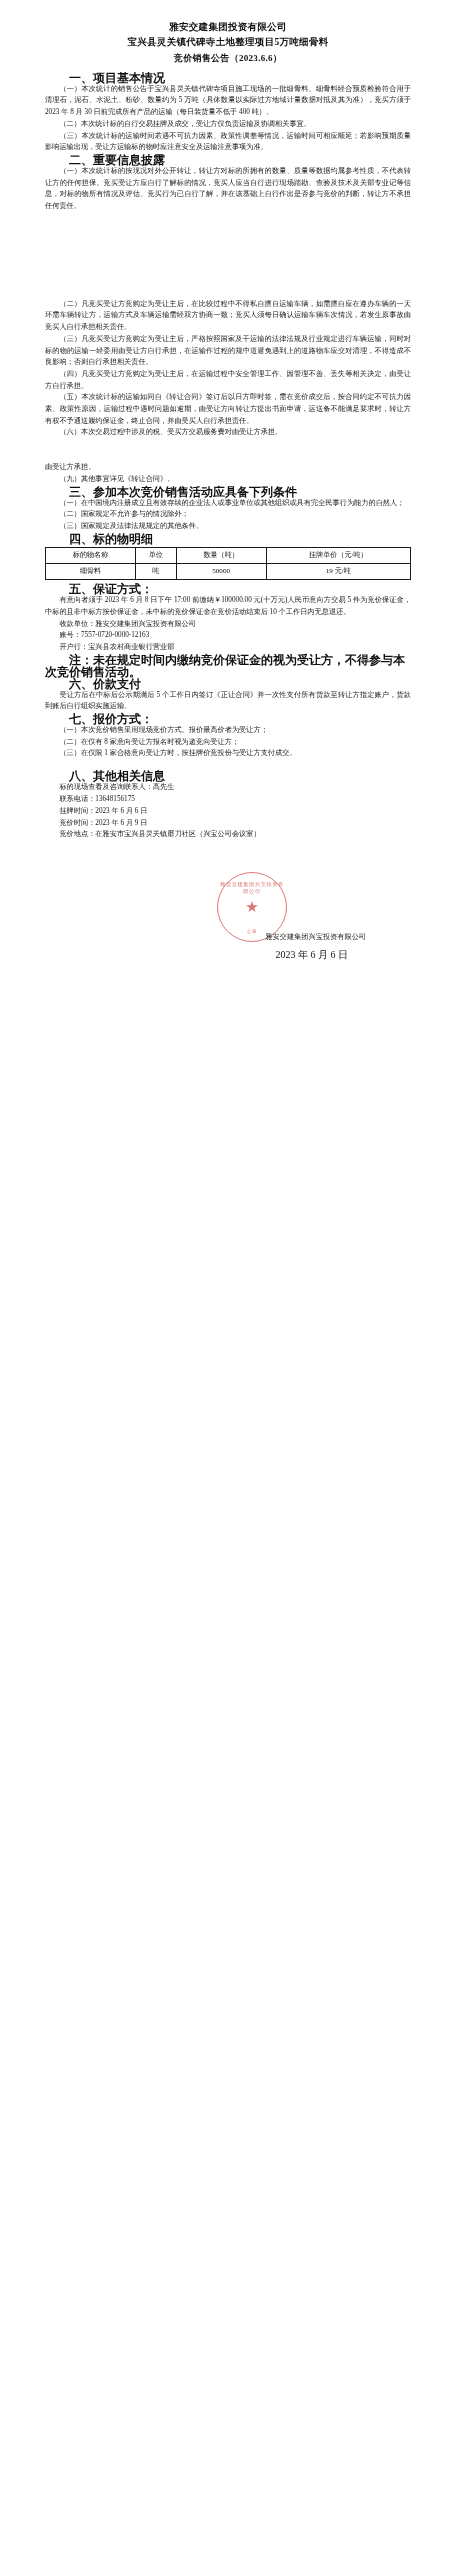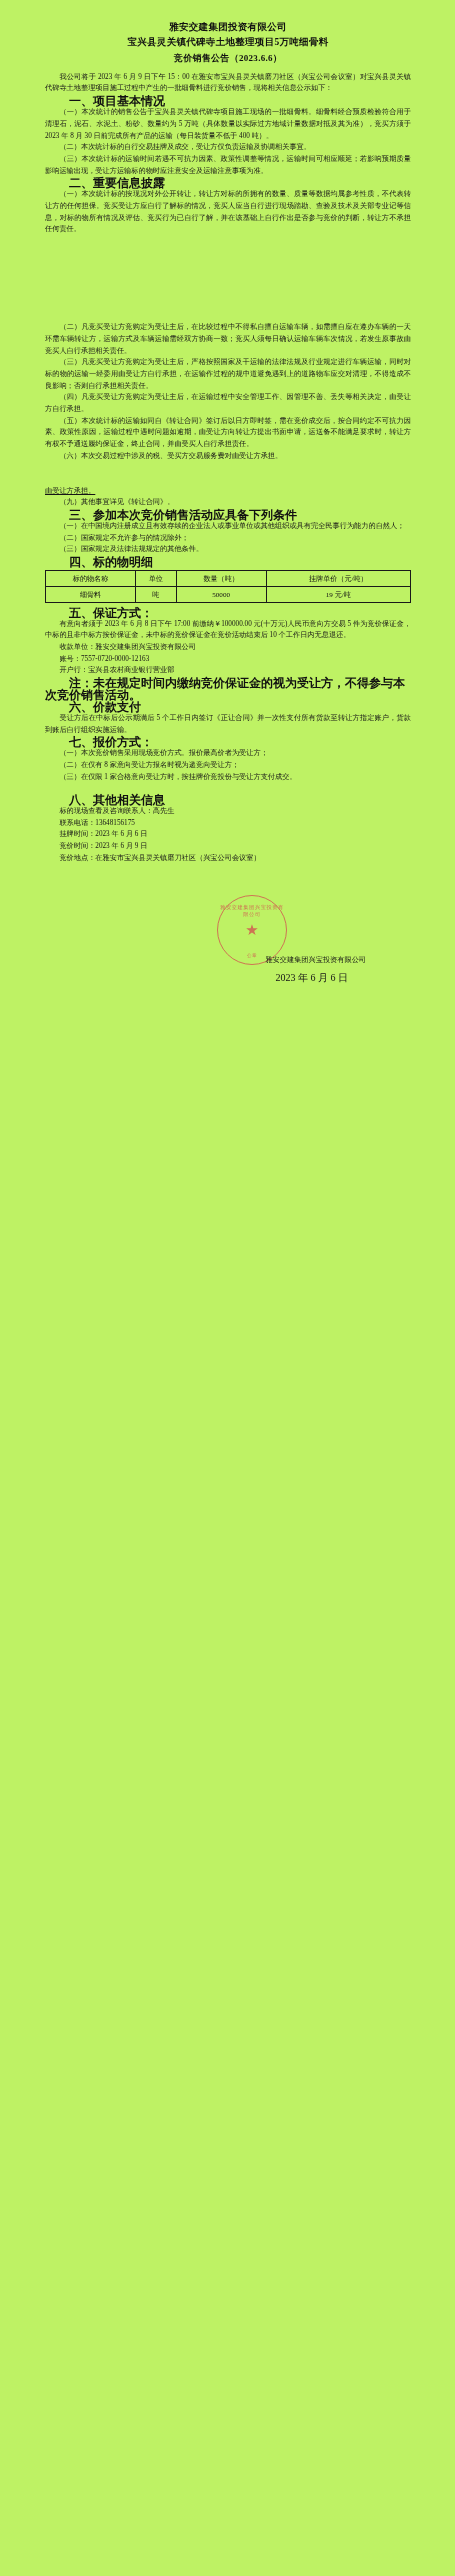--- a/index.html
+++ b/index.html
@@ -7,21 +7,21 @@
     padding: 0;
     background: #b9b9b9;
   }
   body {
     font-family: "Liberation Serif", "DejaVu Serif", serif;
   }
   .page {
     width: 456px;
     min-height: 2576px;
     margin: 0 auto;
-    background: #bef264;
+    background: #ffffff;
     position: relative;
     box-sizing: border-box;
     padding: 19.5px 45px 23px 45px;
   }
   .title-block {
     text-align: center;
     margin-bottom: 5.7px;
   }
   .title-line {
     font-weight: bold;
@@ -37,21 +37,20 @@
     margin: 0;
     text-indent: 2em;
     font-size: 7.2px;
     line-height: 11.7px;
     color: #151515;
     text-align: justify;
     text-justify: inter-ideograph;
   }
   p.para.noindent {
     text-indent: 0;
-    text-decoration: underline;
   }
   .section-head {
     margin: 0;
     text-indent: 2em;
     font-weight: bold;
     font-size: 12px;
     line-height: 12px;
     color: #111;
   }
   .gap-xl { height: 86px; }
@@ -141,21 +140,20 @@
 <body>
 
 <div class="page">
 
   <div class="title-block">
     <div class="title-line big">雅安交建集团投资有限公司</div>
     <div class="title-line big">宝兴县灵关镇代碑寺土地整理项目5万吨细骨料</div>
     <div class="title-line">竞价销售公告（2023.6.6）</div>
   </div>
 
-  <p class="para">我公司将于 2023 年 6 月 9 日下午 15：00 在雅安市宝兴县灵关镇磨刀社区（兴宝公司会议室）对宝兴县灵关镇代碑寺土地整理项目施工过程中产生的一批细骨料进行竞价销售，现将相关信息公示如下：</p>
 
   <p class="section-head">一、项目基本情况</p>
   <p class="para">（一）本次统计的销售公告于宝兴县灵关镇代碑寺项目施工现场的一批细骨料。细骨料经合预质检验符合用于清理石，泥石、水泥土、粉砂、数量约为 5 万吨（具体数量以实际过方地域计量数据对抵及其为准），竞买方须于 2023 年 8 月 30 日前完成所有产品的运输（每日装货量不低于 400 吨）。</p>
   <p class="para">（二）本次统计标的自行交易挂牌及成交，受让方仅负责运输及协调相关事宜。</p>
   <p class="para">（三）本次统计标的运输时间若遇不可抗力因素、政策性调整等情况，运输时间可相应顺延；若影响预期质量影响运输出现，受让方运输标的物时应注意安全及运输注意事项为准。</p>
 
   <p class="section-head">二、重要信息披露</p>
   <p class="para">（一）本次统计标的按现况对外公开转让，转让方对标的所拥有的数量、质量等数据均属参考性质，不代表转让方的任何担保。竞买受让方应自行了解标的情况，竞买人应当自行进行现场踏勘、查验及技术及关部专业记等信息，对标的物所有情况及评估、竞买行为已自行了解，并在该基础上自行作出是否参与竞价的判断，转让方不承担任何责任。</p>
 
   <div class="gap-xl"></div>

